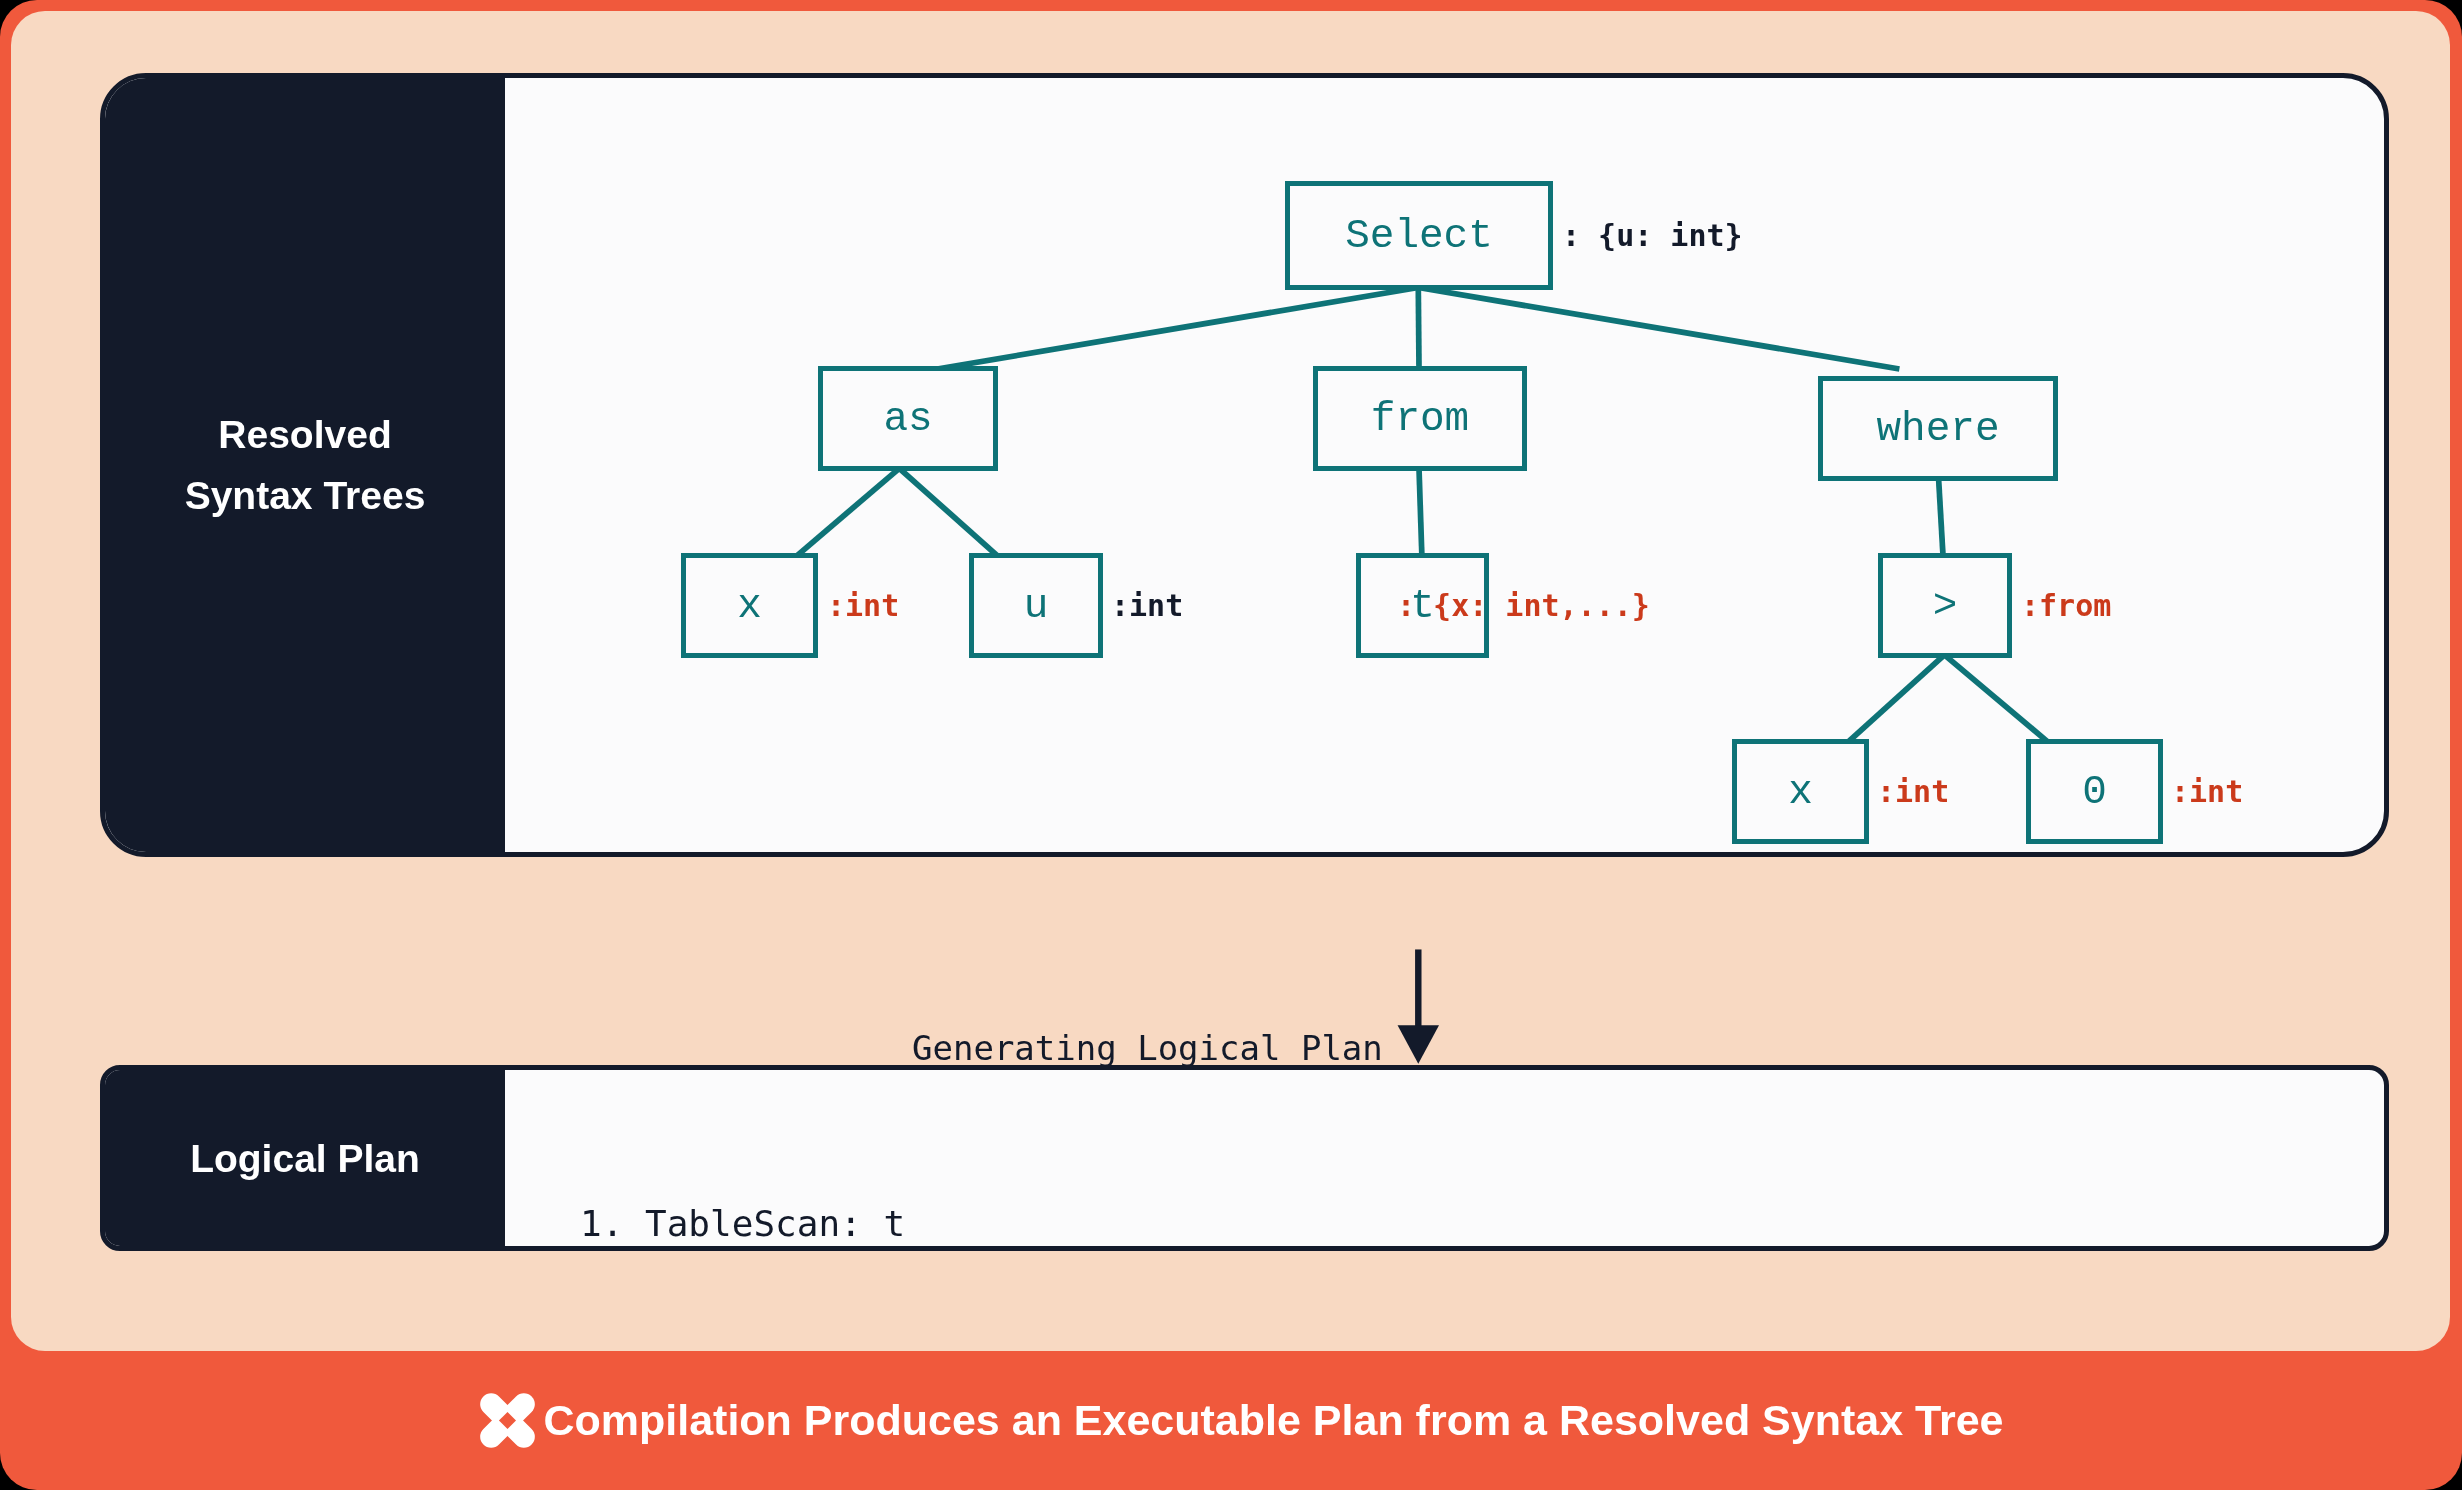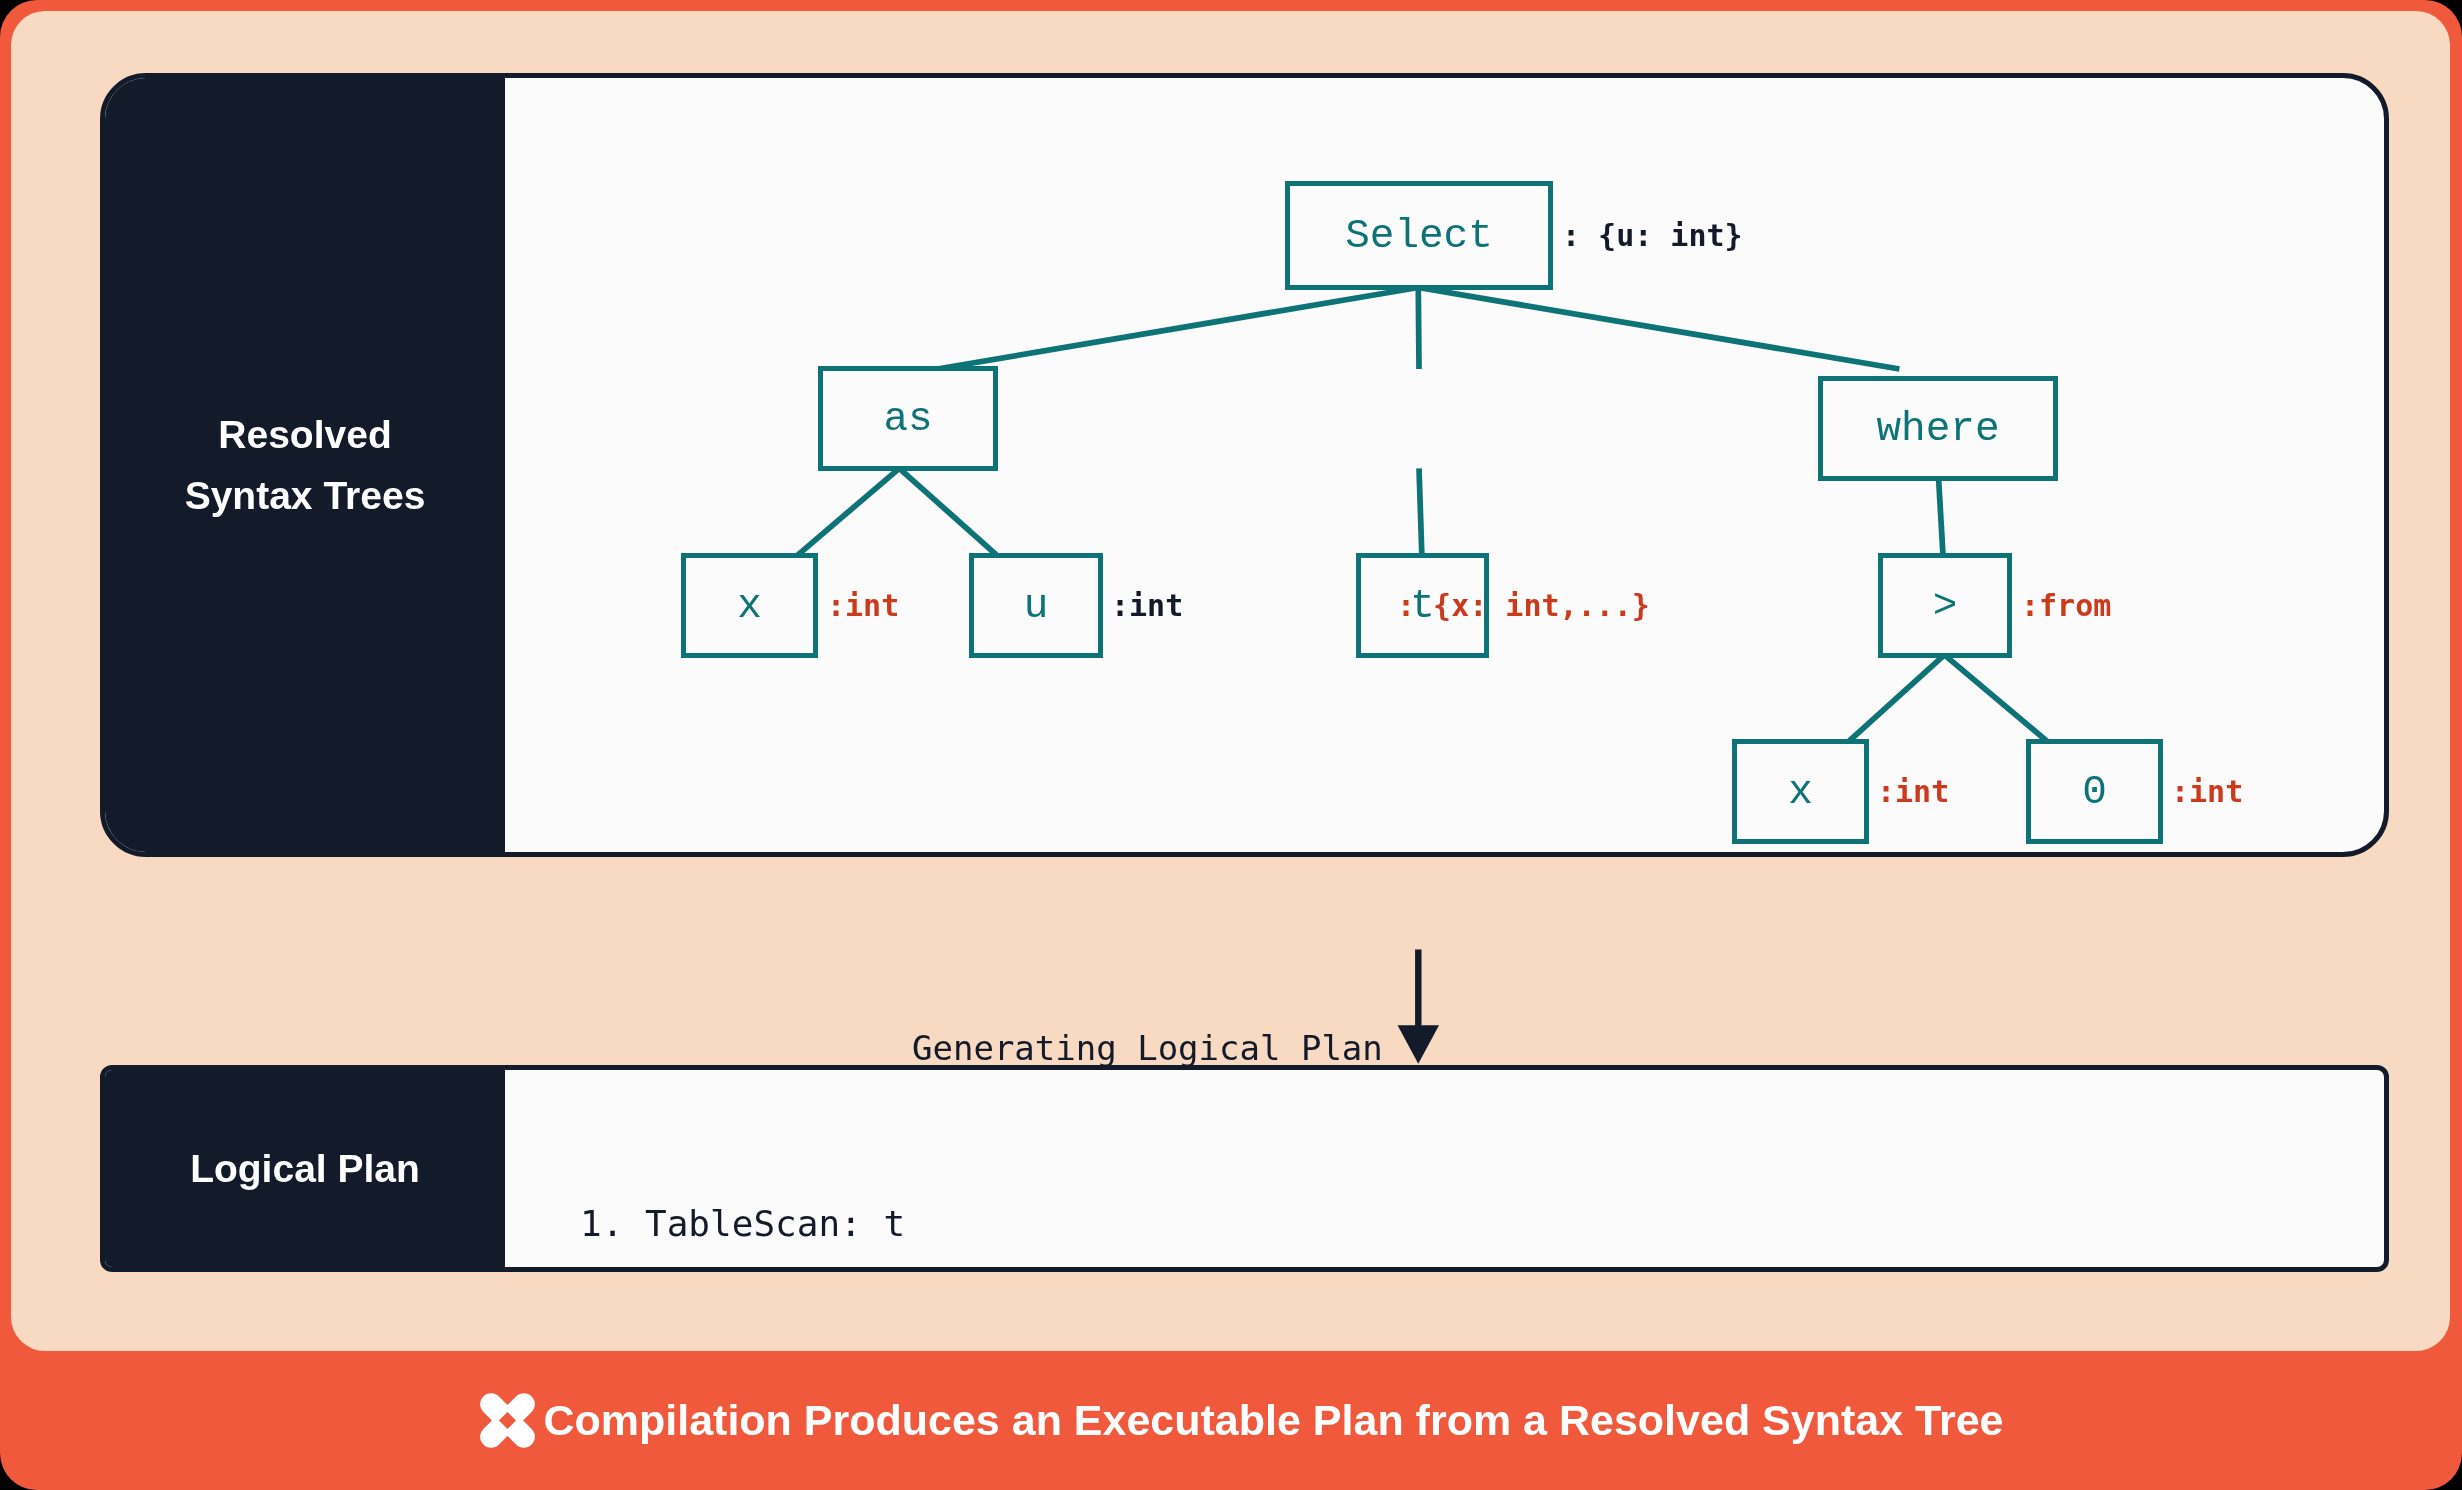--- a/index.html
+++ b/index.html
@@ -17,21 +17,21 @@
   }
   .peach{
     position:absolute;left:11.4px;top:11.4px;width:2439px;height:1340px;
     background:var(--peach);border-radius:34px;
   }
   .panel{
     position:absolute;background:var(--panel);border:5.7px solid var(--navy);
     box-sizing:border-box;overflow:hidden;
   }
   .top-panel{left:100px;top:73px;width:2289px;height:784px;border-radius:46px;}
-  .bottom-panel{left:100px;top:1065px;width:2289px;height:207px;border-radius:12px;}
+  .bottom-panel{left:100px;top:1065px;width:2289px;height:186px;border-radius:20px;}
   .panel-sidebar{
     position:absolute;left:0;top:0;bottom:0;width:400px;background:var(--navy);
     display:flex;align-items:center;justify-content:center;
   }
   .sidebar-label{
     color:#fff;font-weight:bold;font-size:39px;line-height:61px;text-align:center;
   }
   .overlay-svg{position:absolute;left:0;top:0;width:2462px;height:1490px;pointer-events:none;}
   .node{
     position:absolute;background:var(--panel);border:5px solid var(--teal);
@@ -95,20 +95,23 @@
       <polygon points="1955,1434 2013,1434 1984,1488" fill="#131A2A"></polygon>
     </g>
   </svg>
 
   <div class="node" style="left:1285px;top:181px;width:268px;height:109px">
     <span>Select</span>
   </div>
   <div class="node" style="left:818px;top:366px;width:180px;height:105px">
     <span>as</span>
   </div>
+  <div class="node" style="left:1313px;top:366px;width:214px;height:105px">
+    <span>from</span>
+  </div>
   <div class="node" style="left:1818px;top:376px;width:240px;height:105px">
     <span>where</span>
   </div>
   <div class="node" style="left:681px;top:553px;width:137px;height:105px">
     <span>x</span>
   </div>
   <div class="node" style="left:969px;top:553px;width:134px;height:105px">
     <span>u</span>
   </div>
   <div class="node" style="left:1356px;top:553px;width:133px;height:105px">

